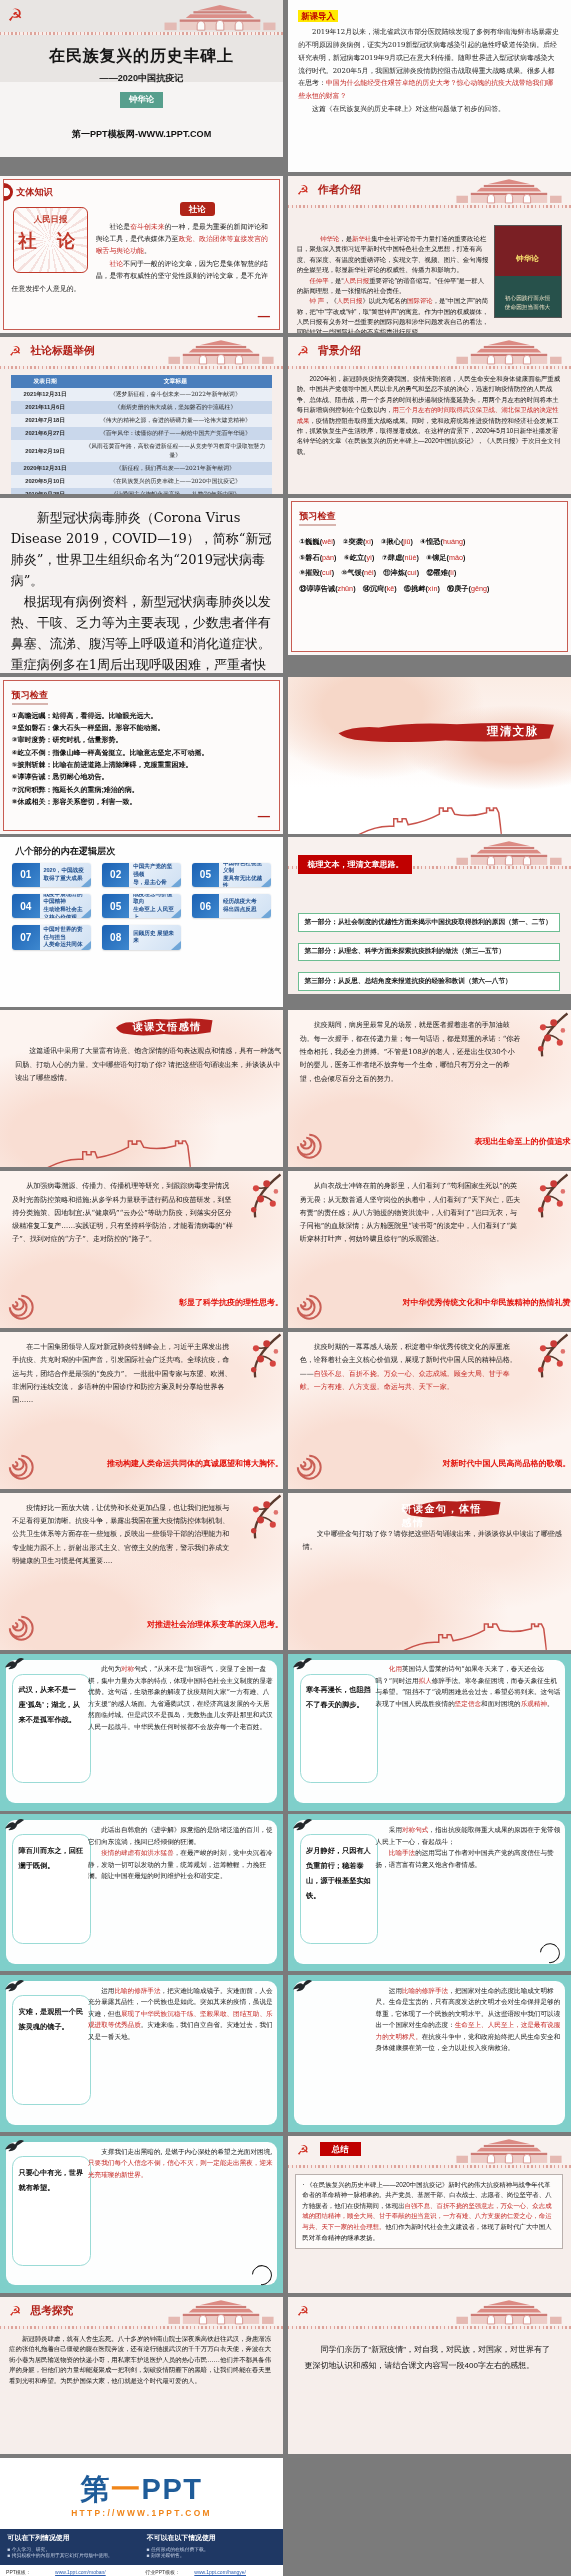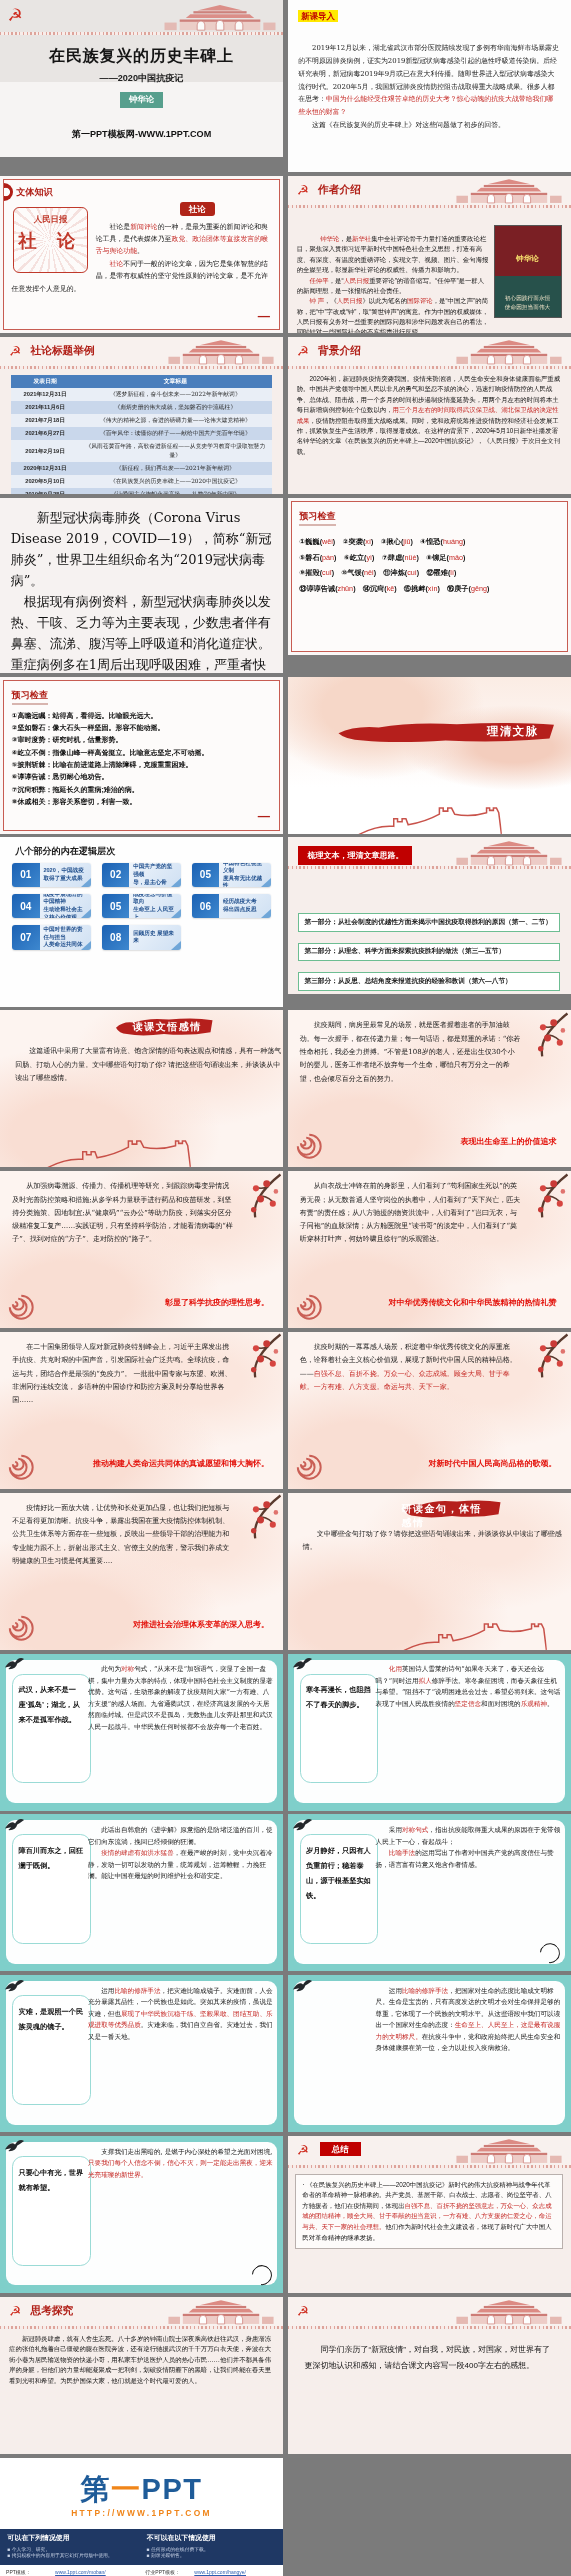--- a/index.html
+++ b/index.html
@@ -15,21 +15,21 @@
   .s-title .tam-top{position:absolute;right:6.1px;top:1.5px;width:114px;height:30.5px;opacity:.85;}
   .s-title h1{margin:46px 0 0;font-size:16px;color:#151515;letter-spacing:0.8px;}
   .s-title .sub{margin-top:4.6px;font-size:9.1px;font-weight:bold;color:#222;}
   .s-title .badge{display:inline-block;margin-top:7.6px;background:#579f8d;color:#fff;font-weight:bold;font-size:8.4px;padding:2.3px 9.1px;}
   .s-title .site{margin-top:20px;font-size:9.1px;font-weight:bold;color:#111;}
   .stripes{height:3px;background:repeating-linear-gradient(90deg,#dda49b 0 1.5px,#f8ece9 1.5px 3.8px);}
   .s-title .stripes{position:absolute;top:32px;left:0;right:0;}
   
   .s-lead{background:#fdfdfd;padding:7.6px 10.7px;}
   .hl-yellow{display:inline-block;background:#ffe900;color:#c00000;font-weight:bold;font-size:8.4px;padding:0.8px 3px;}
-  .s-lead .body{margin-top:20px;font-size:6.9px;line-height:1.85;color:#1a1a1a;}
+  .s-lead .body{margin-top:4px;font-size:6.9px;line-height:1.85;color:#1a1a1a;}
   
   .s-frame{background:#fbf7f6;}
   .frame{position:absolute;inset:3px;border:1.1px solid #c75c52;background:#fdfbfa;padding:6.1px 7.6px;overflow:hidden;}
   .ribbon{font-size:9.1px;font-weight:bold;color:#b01f17;position:relative;padding-left:4.6px;}
   .ribbon::before{content:"";position:absolute;left:-17px;top:-3px;width:18.3px;height:18.3px;border-radius:50%;background:radial-gradient(circle at 60% 50%,#fff 0 3.8px,#b01f17 4.6px);}
   .stamp{float:left;width:73px;height:64px;border:1.5px solid #c0392b;border-radius:6.1px;margin:7.6px 7.6px 3px 1.5px;color:#c0392b;text-align:center;background:
     repeating-conic-gradient(from 0deg,#c0392b22 0 4deg,transparent 4deg 14deg);}
   .stamp .t1{font-size:8.4px;font-weight:bold;margin-top:6.1px;}
   .stamp .t2{font-size:18.3px;font-weight:bold;letter-spacing:7.6px;margin-top:3px;}
   .badge-red{display:inline-block;background:#b02418;color:#fff;font-weight:bold;font-size:8.4px;padding:1.5px 9.1px;border-radius:3px;margin:3px 0 1.5px 84px;}
@@ -70,28 +70,28 @@
   
   .s-logic{background:#fefefe;padding:6.1px 7.6px;}
   .s-logic h3{margin:1.5px 0 4.6px 7.6px;font-size:9.1px;color:#1c1c1c;}
   .lgrid{display:grid;grid-template-columns:1fr 1fr 1fr;gap:6.9px 10.7px;padding:0 4.6px;}
   .litem{display:flex;height:24.4px;border-radius:3px;overflow:hidden;box-shadow:0 0.8px 1.5px #0002;}
   .lnum{width:27.4px;background:linear-gradient(135deg,#1b61b3,#3e88cf);color:#fff;font-weight:bold;font-size:10px;display:flex;align-items:center;justify-content:center;}
   .llab{flex:1;background:linear-gradient(135deg,#eef4fb,#cfe0f3);color:#1f4e8c;font-weight:bold;font-size:5.6px;line-height:1.35;display:flex;align-items:center;padding:1.5px 3.8px;white-space:pre-line;position:relative;}
   .llab::after{content:"";position:absolute;right:0;bottom:0;border-style:solid;border-width:0 0 9.1px 10.7px;border-color:transparent transparent #6fa6d8 transparent;}
   
   .s-outline{background:#f6eeeb;}
-  .outbanner{position:absolute;left:10.7px;top:9px;background:#c00000;color:#fff;font-weight:bold;font-size:8px;padding:3.8px 9.1px;}
+  .outbanner{position:absolute;left:10.7px;top:18px;background:#c00000;color:#fff;font-weight:bold;font-size:8px;padding:3.8px 9.1px;}
   .outbody{padding:44px 7.6px 0;}
   .outbox{border:0.8px solid #6dbd92;background:#fff;color:#191919;font-weight:bold;font-size:6.7px;padding:3.8px 5.3px;margin:0 3px 10.7px;}
   
   .s-ink{background:radial-gradient(ellipse at 25% 80%,#f9ded3 0 20%,transparent 50%),radial-gradient(ellipse at 70% 30%,#fbe6dd 0 16%,transparent 45%),#fdf4f0;}
   .s-ink .body{padding:9.1px 49px 0 12.2px;font-size:7px;line-height:1.9;color:#161616;}
   .s-ink .body.wide{padding-right:0;}
-  .concl{position:absolute;right:14px;bottom:20px;font-size:8px;font-weight:bold;color:#e3120b;}
+  .concl{position:absolute;right:0;bottom:20px;font-size:8px;font-weight:bold;color:#e3120b;}
   .plum{position:absolute;right:1.5px;top:1.5px;width:49px;height:49px;}
   .dragon{position:absolute;left:6.1px;bottom:6.1px;width:30.5px;height:30.5px;opacity:.85;}
   .s-ink .brushwrap{left:114px;right:69px;top:4.6px;height:23px;}
   .s-ink .brushwrap .btxt{right:12.2px;top:4.6px;font-size:10px;}
   .s-rd .body{padding:35px 15.2px 0 15.2px;}
   
   .s-teal{background:#7fcfca;}
   .tpanel{position:absolute;inset:6.1px 6.1px 7.6px 6.1px;background:#fdfefe;border-radius:9.1px;}
   .crane{position:absolute;left:3px;top:1.5px;width:23px;height:17px;z-index:2;}
   .qcard{position:absolute;left:12.2px;top:20px;width:66px;bottom:27.4px;border:1.1px solid #9adbd6;border-radius:10.7px;background:#fff;padding:7.6px 5.3px;font-weight:bold;font-size:7.2px;line-height:2.1;color:#111;}
@@ -175,21 +175,21 @@
   </div>
 
   <div class="slide s-frame">
     <div class="frame">
       <div class="ribbon">文体知识</div>
       <div class="stamp">
         <div class="t1">人民日报</div>
         <div class="t2">社 论</div>
       </div>
       <span class="badge-red">社论</span>
-      <div class="body kai pre"><span>　　社论是</span><span class="red">新闻评论</span><span>的一种，是最为重要的新闻评论和舆论工具，是代表媒体乃至</span><span class="red">政党、政治团体等直接发言的喉舌与舆论功能</span><span>。
+      <div class="body kai pre"><span>　　社论是</span><span class="red">奋斗创未来</span><span>的一种，是最为重要的新闻评论和舆论工具，是代表媒体乃至</span><span class="red">政党、政治团体等直接发言的喉舌与舆论功能</span><span>。
 　　</span><span class="red">社论</span><span>不同于一般的评论文章，因为它是集体智慧的结晶，是带有权威性的坚守党性原则的评论文章，是不允许任意发挥个人意见的。</span></div>
       <span class="smalldash">—</span>
     </div>
   </div>
 
   <div class="slide s-hdr">
     <div class="hdrband">
       <span class="emblem">☭</span>
       <span class="htitle">作者介绍</span>
       <svg class="tam" viewBox="0 0 150 36" width="114" height="27.4">

